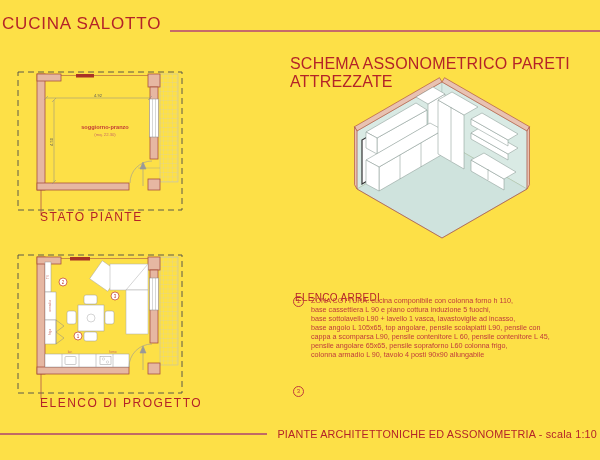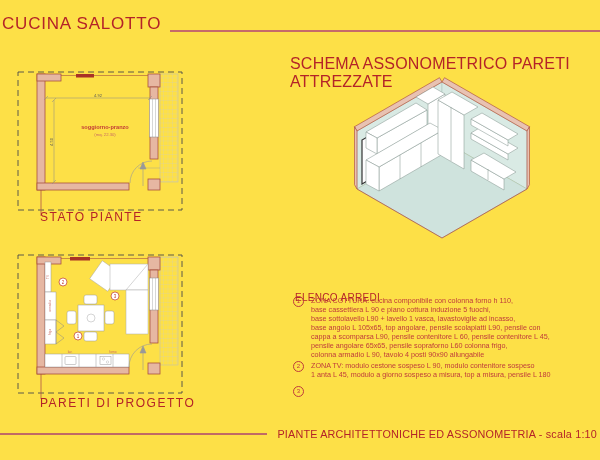--- a/index.html
+++ b/index.html
@@ -156,21 +156,21 @@
     <g>
       <circle cx="68" cy="88" r="4" fill="#ffffff" stroke="#c0392b" stroke-width="0.7"></circle>
       <text x="68" y="89.8" font-size="4.5" fill="#c0392b" text-anchor="middle">1</text>
     </g>
     <path d="M 119 119 A 23 23 0 0 1 142 96" fill="none" stroke="#999999" stroke-width="0.6"></path>
     <g stroke="#999999" stroke-width="0.6" fill="#999999">
       <line x1="133" y1="122" x2="133" y2="102"></line>
       <polygon points="133,98 130,105 136,105"></polygon>
     </g>
   </svg>
-  <div class="plan-label l2">PARETI DI PROGETTO</div>
+  <div class="plan-label l2">ELENCO DI PROGETTO</div>
 
   <div class="axon-title">SCHEMA ASSONOMETRICO PARETI ATTREZZATE</div>
   <svg class="axon" viewBox="0 0 300 170">
     <g>
       <polygon points="152,10 67,59 67,117 152,68" fill="#d9eae4" stroke="#9bb5ad" stroke-width="0.4"></polygon>
       <polygon points="152,10 237,59 237,117 152,68" fill="#d9eae4" stroke="#9bb5ad" stroke-width="0.4"></polygon>
       <polygon points="152,68 67,117 152,166 237,117" fill="#cfe3dd" stroke="#9bb5ad" stroke-width="0.4"></polygon>
       <polygon points="152,10 67,59 64.5,54.7 149.5,5.7" fill="#e8c2b2" stroke="#b05548" stroke-width="0.7"></polygon>
       <polygon points="152,10 237,59 239.5,54.7 154.5,5.7" fill="#e8c2b2" stroke="#b05548" stroke-width="0.7"></polygon>
       <polygon points="64.5,54.7 67,59 67,117 64.5,112.7" fill="#e8c2b2" stroke="#b05548" stroke-width="0.7"></polygon>
@@ -214,25 +214,20 @@
   <div class="elenco-item i1">
     <span class="num-circle">1</span>
     <div class="item-text">ZONA COTTURA: cucina componibile con colonna forno h 110,
 base cassettiera L 90 e piano cottura induzione 5 fuochi,
 base sottolavello L90 + lavello 1 vasca, lavastoviglie ad incasso,
 base angolo L 105x65, top angolare, pensile scolapiatti L90, pensile con
 cappa a scomparsa L90, pensile contenitore L 60, pensile contenitore L 45,
 pensile angolare 65x65, pensile sopraforno L60 colonna frigo,
 colonna armadio L 90, tavolo 4 posti 90x90 allungabile</div>
   </div>
-  <div class="elenco-item i2">
-    <span class="num-circle">2</span>
-    <div class="item-text">ZONA TV: modulo cestone sospeso L 90, modulo contenitore sospeso
-1 anta L 45, modulo a giorno sospeso a misura, top a misura, pensile L 180</div>
-  </div>
   <div class="elenco-item i3">
     <span class="num-circle">3</span>
   </div>
 
   <div class="footer">
     <div class="footer-rule"></div>
     <div class="footer-text">PIANTE ARCHITETTONICHE ED ASSONOMETRIA - scala 1:10</div>
   </div>
 
 </div>

